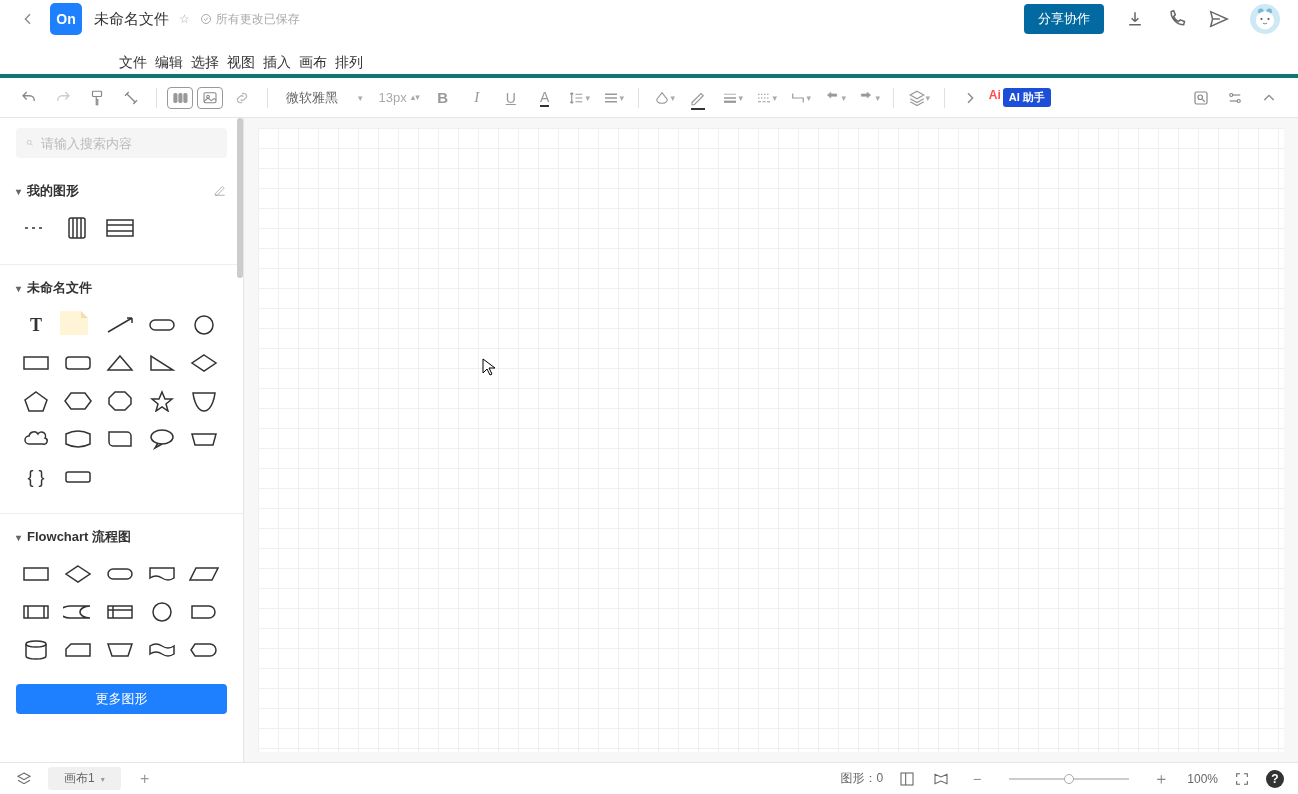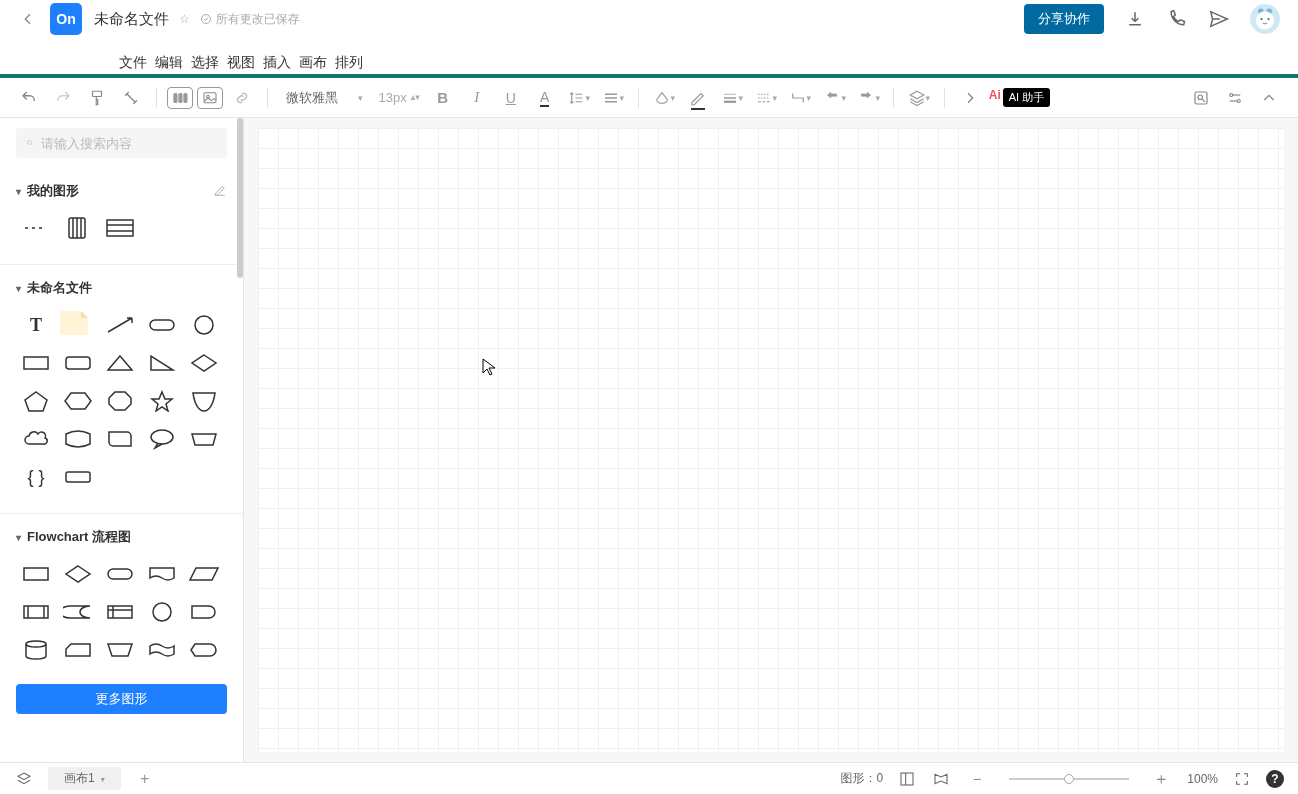--- a/index.html
+++ b/index.html
@@ -24,21 +24,21 @@
     .menu-item { font-size:14px; color:#333; cursor:pointer; padding:2px 4px;}
     
     
     .toolbar { height:40px; border-bottom:1px solid #e5e5e5; display:flex; align-items:center; padding:0 14px; gap:4px; background:#fff;}
     .tb-icon { width:30px; height:30px; display:flex; align-items:center; justify-content:center; color:#666; cursor:pointer; border-radius:3px; position:relative;}
     .tb-sep { width:1px; height:20px; background:#e0e0e0; margin:0 6px;}
     .tb-icon.boxed { border:1px solid #999; border-radius:4px; width:26px; height:22px;}
     .font-select { display:flex; align-items:center; gap:20px; font-size:13px; color:#666; padding:0 8px; cursor:pointer;}
     .dd-arrow { font-size:9px; color:#aaa;}
     .font-size-sel { display:flex; align-items:center; gap:4px; color:#aaa; font-size:13px; padding:0 4px; cursor:pointer;}
-    .ai-badge { background:#000000; color:#fff; font-size:11px; padding:2px 6px; border-radius:3px; font-weight:normal;}
+    .ai-badge { background:#1d4ed8; color:#fff; font-size:11px; padding:2px 6px; border-radius:3px; font-weight:bold;}
     .ai-wrap { display:flex; align-items:flex-start; gap:2px; cursor:pointer;}
     .ai-text { color:#ff4d4f; font-weight:bold; font-size:12px;}
     .spacer { flex:1; }
     
     
     .main { flex:1; display:flex; overflow:hidden; }
     
     
     .sidebar { width:244px; border-right:1px solid #e5e5e5; display:flex; flex-direction:column; position:relative; background:#fff;}
     .side-scrollbar { position:absolute; right:0; top:0; width:6px; height:160px; background:#ccc; border-radius:3px;}

